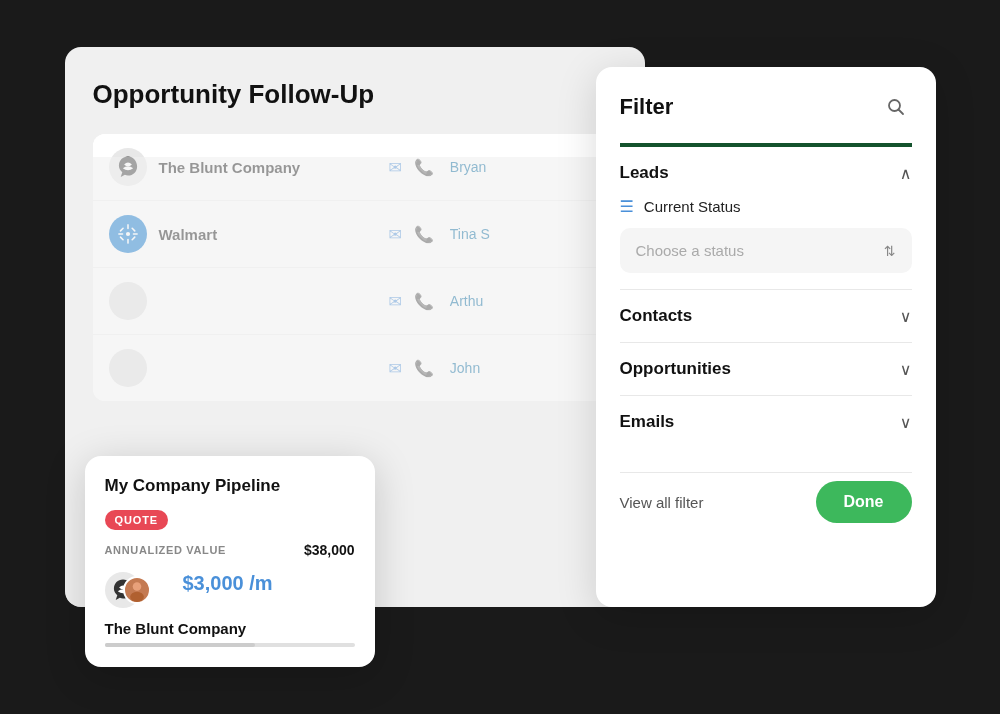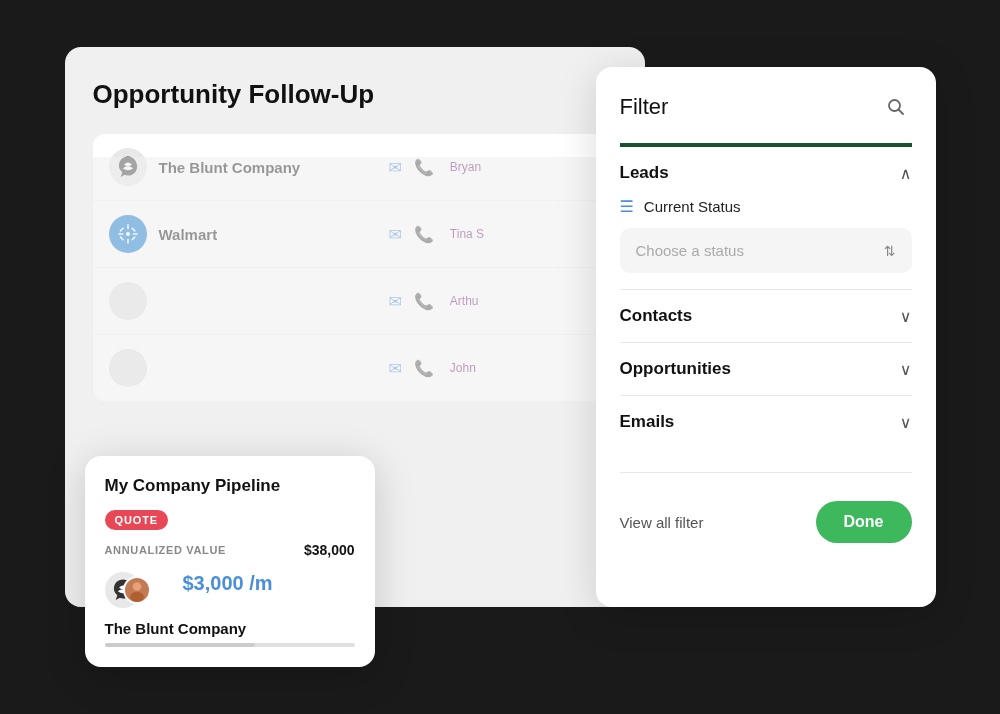--- a/index.html
+++ b/index.html
@@ -122,22 +122,22 @@
       margin-right: 16px;
     }
 
     .action-icon {
       color: #4a90d9;
       font-size: 16px;
       cursor: pointer;
     }
 
     .contact-name {
-      font-size: 12px;
-      color: #701a75;
+      font-size: 14px;
+      color: #0369a1;
       text-align: right;
     }
 
     
     .filter-panel {
       position: absolute;
       top: 20px;
       right: 0;
       width: 340px;
       min-height: 540px;
@@ -150,21 +150,21 @@
 
     .filter-header {
       display: flex;
       justify-content: space-between;
       align-items: center;
       margin-bottom: 20px;
     }
 
     .filter-title {
       font-size: 22px;
-      font-weight: 400;
+      font-weight: 700;
       color: #111;
     }
 
     .search-icon-btn {
       width: 32px;
       height: 32px;
       display: flex;
       align-items: center;
       justify-content: center;
       cursor: pointer;
@@ -252,21 +252,21 @@
       color: #888;
       font-size: 14px;
     }
 
     
     .filter-footer {
       display: flex;
       justify-content: space-between;
       align-items: center;
       margin-top: 24px;
-      padding-top: 28px;
+      padding-top: 8px;
       border-top: 1px solid #e8e8e8;
     }
 
     .view-all-link {
       font-size: 15px;
       color: #555;
       cursor: pointer;
       text-decoration: none;
     }
 

